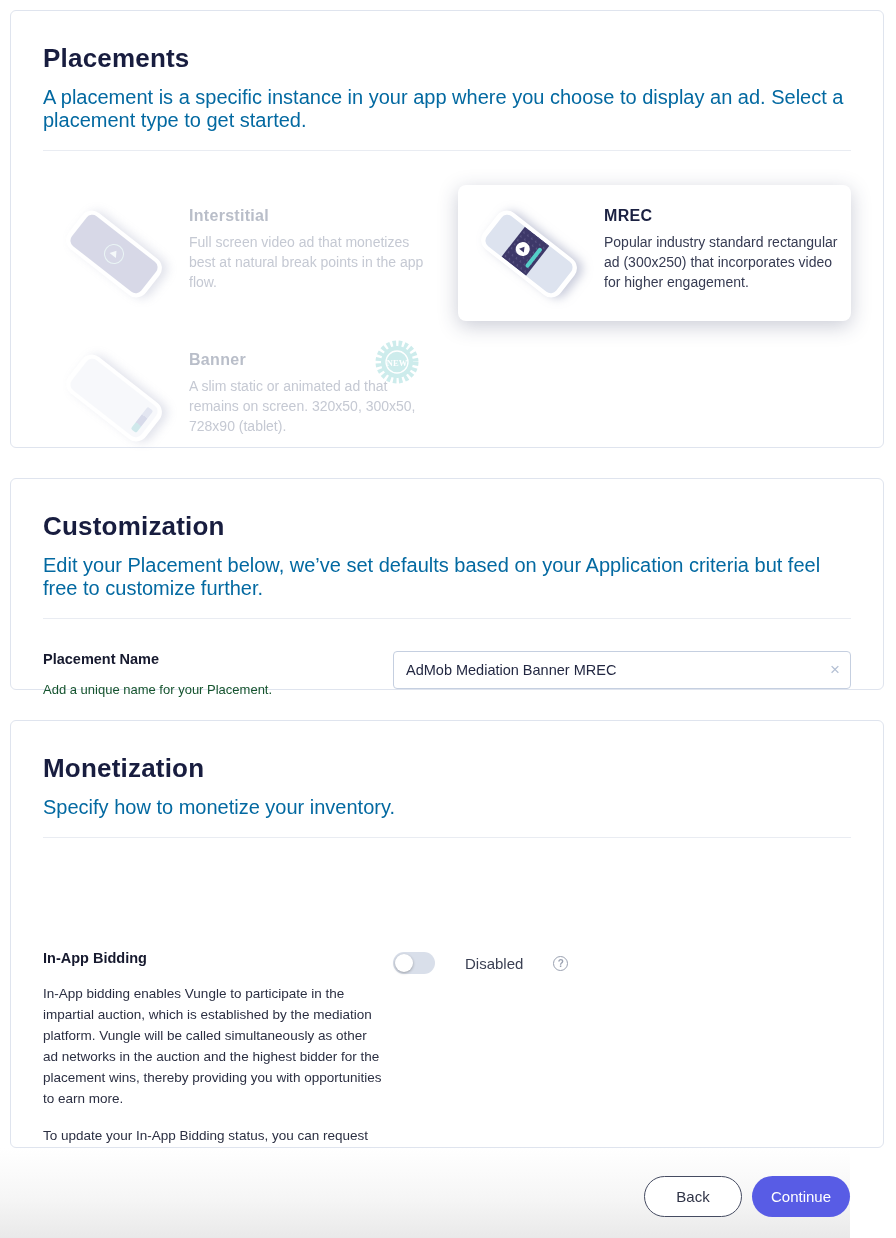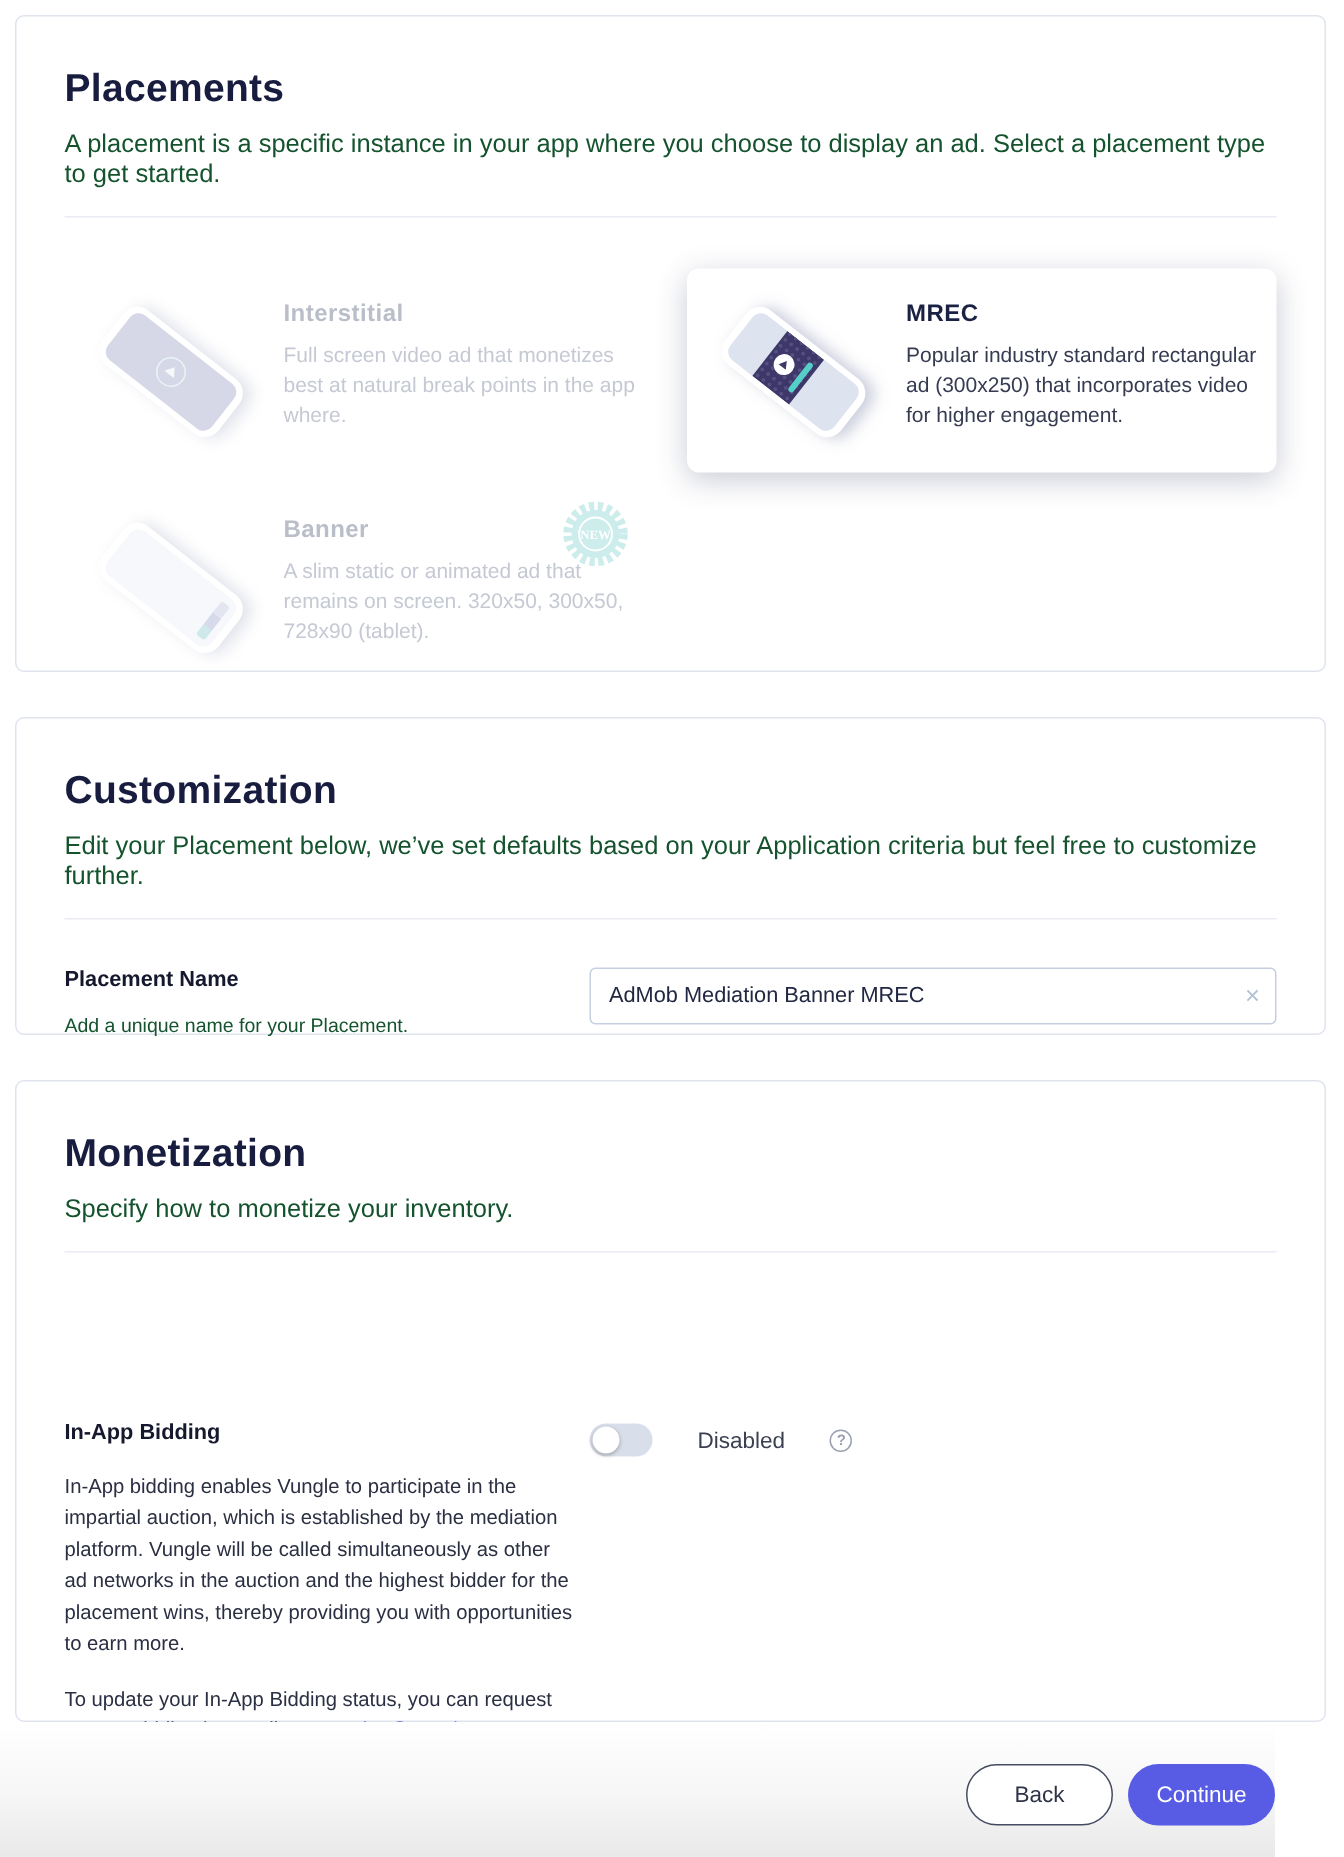--- a/index.html
+++ b/index.html
@@ -18,21 +18,21 @@
     padding:32px;
   }
   #card-placements { top:10px; height:438px; }
   #card-customization { top:478px; height:212px; }
   #card-monetization { top:720px; height:428px; }
 
   .card-title {
     font-size:26px; font-weight:700; color:#181d3f;
     letter-spacing:.2px; margin-bottom:12px;
   }
-  .card-desc { font-size:17px; color:#14532d; margin-bottom:18px; }
+  .card-desc { font-size:20px; color:#0369a1; margin-bottom:18px; }
   .divider { border:none; border-top:1px solid #e9ecf2; }
 
   
   .type-grid {
     margin-top:34px;
     display:grid; grid-template-columns:1fr 1fr;
     column-gap:22px; row-gap:8px;
   }
   .tile {
     display:flex; align-items:flex-start;
@@ -183,21 +183,21 @@
         <div class="phone">
             <div class="screen lavender">
           <div class="play-ring">
                 <div class="tri"></div>
               </div>
         </div>
           </div>
       </div>
       <div class="tile-text">
         <div class="tile-title">Interstitial</div>
-        <div class="tile-desc">Full screen video ad that monetizes best at natural break points in the app where.</div>
+        <div class="tile-desc">Full screen video ad that monetizes best at natural break points in the app flow.</div>
       </div>
     </div>
 
 
     <div class="tile selected">
       <div class="illus">
         <div class="phone">
             <div class="screen light">
           <div class="mrec-band">
             <div class="play-solid">

